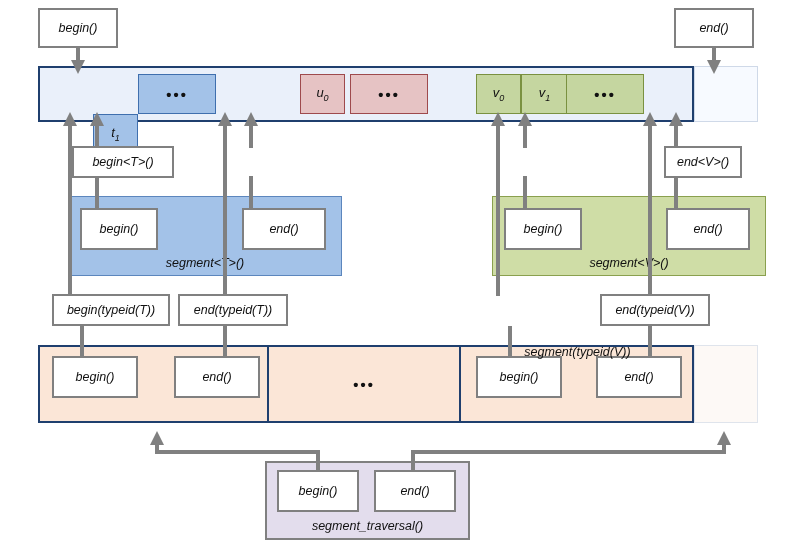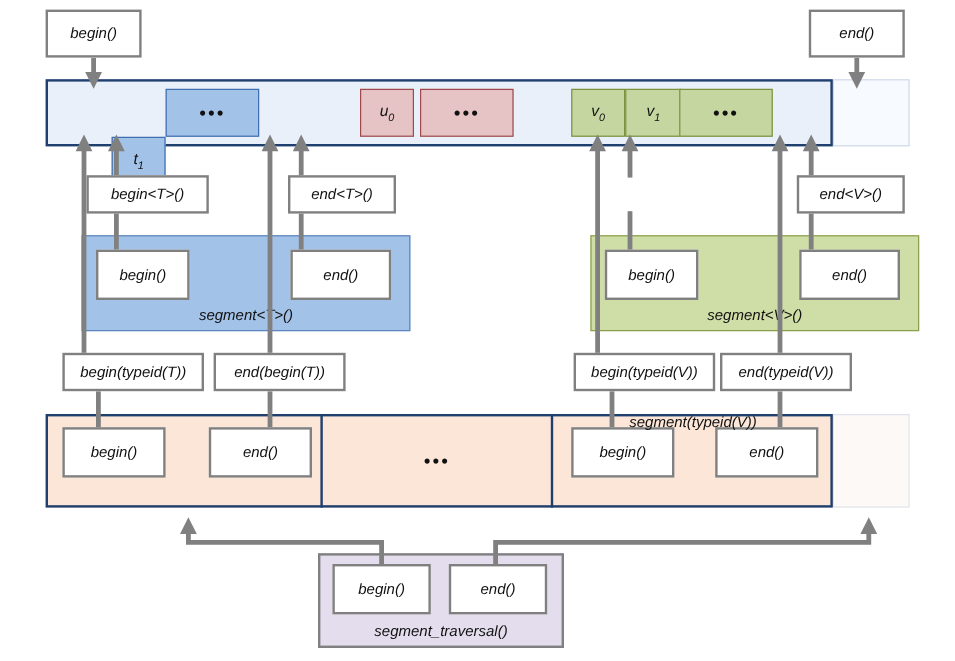--- a/index.html
+++ b/index.html
@@ -138,24 +138,21 @@
   <div class="abs cell green-cell" style="left:521px;top:74px;width:47px;height:40px;text-align:right;">
     <span><span>v</span><span class="sub">1</span></span>
   </div>
   <div class="abs cell green-cell" style="left:566px;top:74px;width:78px;height:40px;">
     <span class="dots">•••</span>
   </div>
 
   <div class="abs callbox" style="left:72px;top:146px;width:102px;height:32px;">
     <span>begin&lt;T&gt;()</span>
   </div>
-  <div class="abs callbox" style="left:240px;top:146px;width:90px;height:32px;">
-    <span>end&lt;T&gt;()</span>
-  </div>
-  <div class="abs callbox" style="left:664px;top:146px;width:90px;height:32px;">
+  <div class="abs callbox" style="left:664px;top:146px;width:78px;height:32px;">
     <span>end&lt;V&gt;()</span>
   </div>
 
   <div class="abs seg seg-t" style="left:68px;top:196px;width:274px;height:80px;">
     <div class="seg-label">segment&lt;T&gt;()</div>
   </div>
   <div class="abs callbox" style="left:80px;top:208px;width:78px;height:42px;">
     <span>begin()</span>
   </div>
   <div class="abs callbox" style="left:242px;top:208px;width:84px;height:42px;">
@@ -169,24 +166,21 @@
     <span>begin()</span>
   </div>
   <div class="abs callbox" style="left:666px;top:208px;width:84px;height:42px;">
     <span>end()</span>
   </div>
 
   <div class="abs callbox" style="left:52px;top:294px;width:118px;height:32px;">
     <span>begin(typeid(T))</span>
   </div>
   <div class="abs callbox" style="left:178px;top:294px;width:110px;height:32px;">
-    <span>end(begin(T))</span>
-  </div>
-  <div class="abs callbox" style="left:478px;top:294px;width:118px;height:32px;">
-    <span>begin(typeid(V))</span>
+    <span>end(typeid(T))</span>
   </div>
   <div class="abs callbox" style="left:600px;top:294px;width:110px;height:32px;">
     <span>end(typeid(V))</span>
   </div>
 
   <div class="abs tid-tail" style="left:694px;top:345px;width:64px;height:78px;"></div>
   <div class="abs tid-outer" style="left:38px;top:345px;width:656px;height:78px;"></div>
   <div class="abs tid-div" style="left:267px;top:345px;height:78px;"></div>
   <div class="abs tid-div" style="left:459px;top:345px;height:78px;"></div>
 

